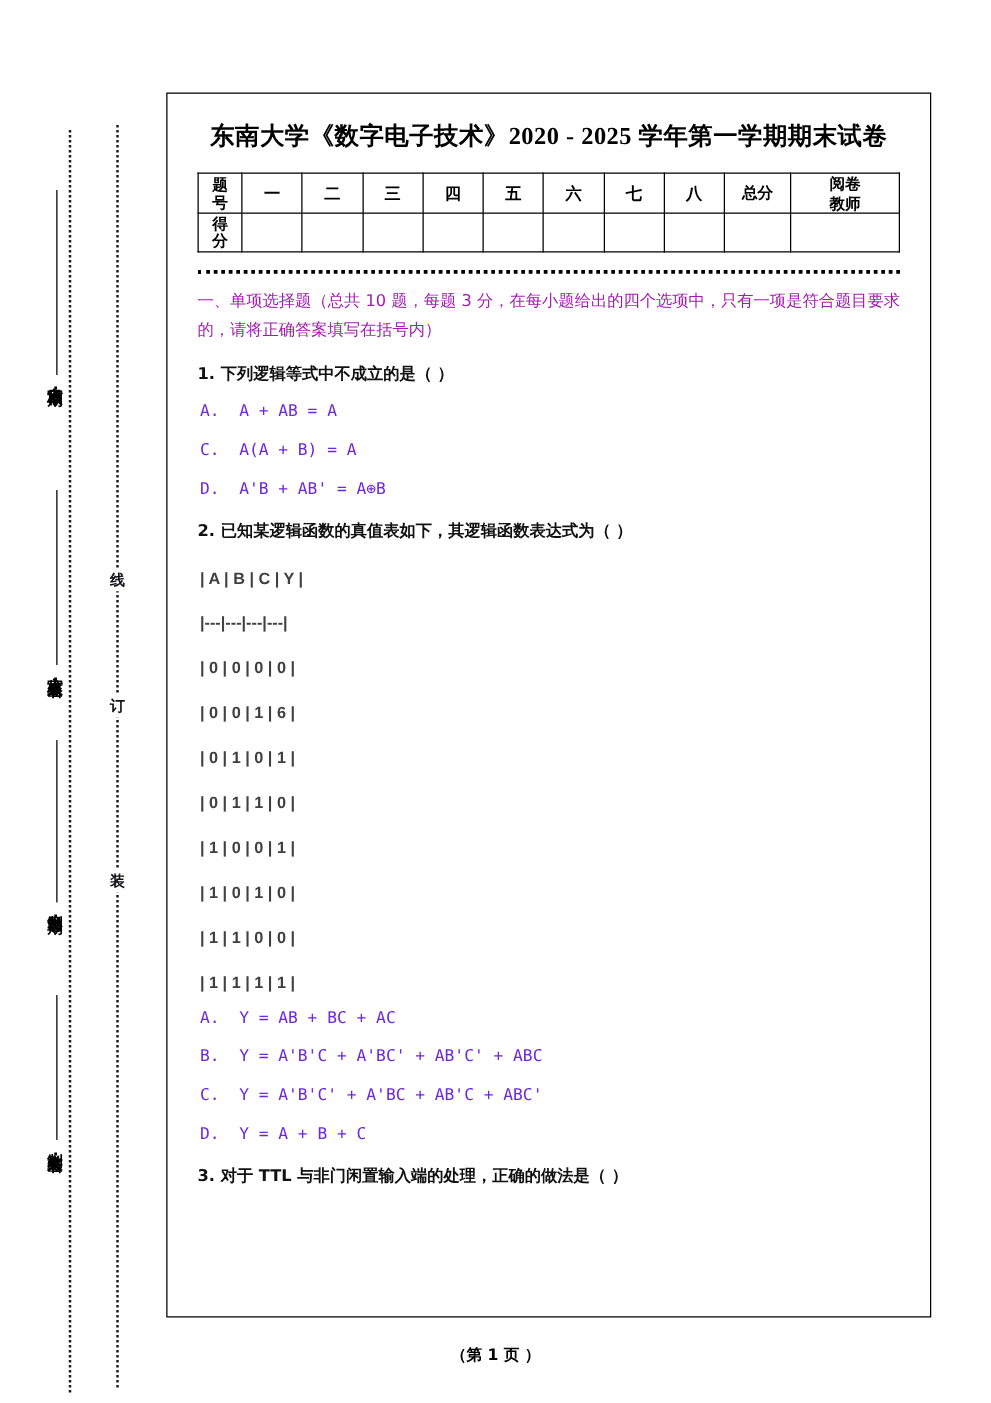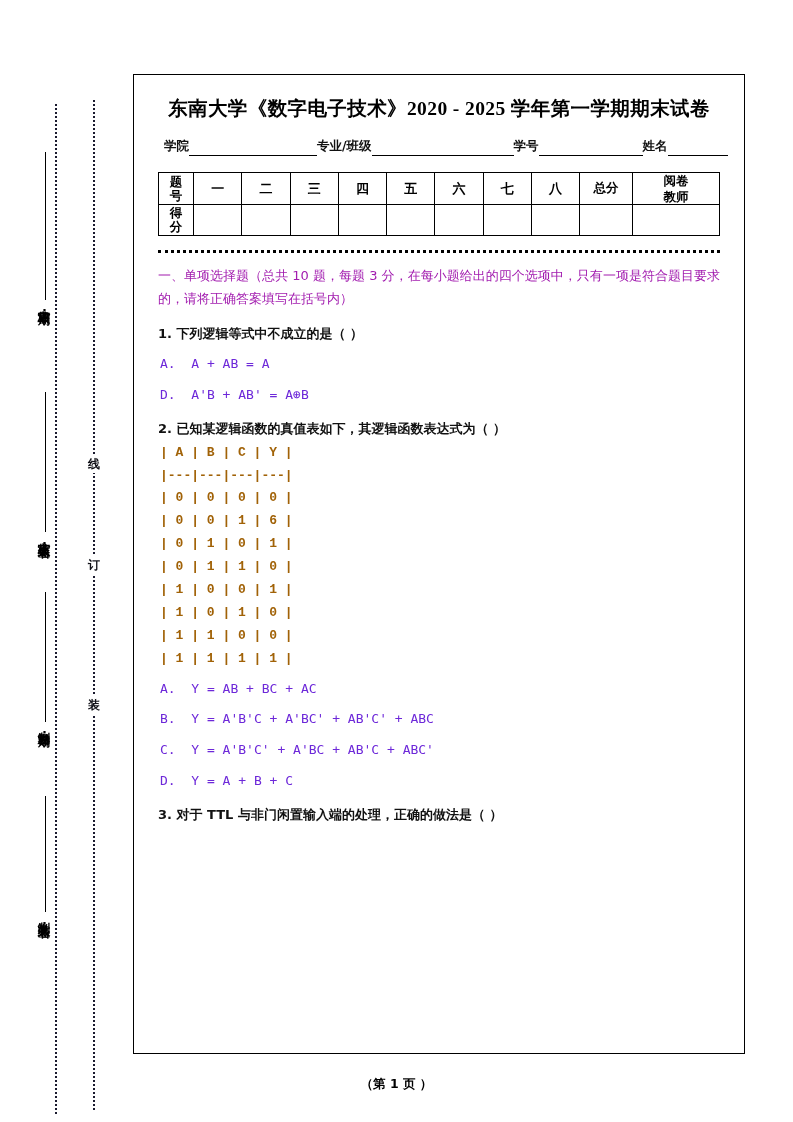--- a/index.html
+++ b/index.html
@@ -173,25 +173,25 @@
     font-family: "DejaVu Sans Mono", "Liberation Mono", monospace;
     font-size: 13px;
     font-weight: 400;
     color: #6d28d9;
     margin: 12px 0 0 2px;
     line-height: 1.45;
     white-space: pre;
   }
 
   .tt-row {
-    font-family: Liberation Mono, monospace;
-    font-size: 13px;
-    font-weight: 700;
-    color: #a16207;
-    margin: 6px 0 0 2px;
+    font-family: Liberation Sans, sans-serif;
+    font-size: 13px;
+    font-weight: 700;
+    color: #404040;
+    margin: 19px 0 0 2px;
     line-height: 1.3;
     white-space: pre;
   }
 
   .footer-page {
     position: absolute;
     left: 0;
     top: 1076px;
     width: 793px;
     text-align: center;
@@ -223,30 +223,20 @@
   <div class="vlabel" style="top:722px;">制卷日期:</div>
 
   <div class="vrule" style="top:796px; height:116px;"></div>
   <div class="vlabel" style="top:912px;">制卷人签名:</div>
 </div>
 
 <div class="exam-box">
 
   <div class="paper-title">东南大学《数字电子技术》2020 - 2025  学年第一学期期末试卷</div>
 
-  <div class="info-line">
-    <span class="info-label">学院</span>
-    <span class="info-blank blank-college"></span>
-    <span class="info-label">专业/班级</span>
-    <span class="info-blank blank-major"></span>
-    <span class="info-label">学号</span>
-    <span class="info-blank blank-sid"></span>
-    <span class="info-label">姓名</span>
-    <span class="info-blank blank-name"></span>
-  </div>
 
   <table class="score-table">
     <tbody>
       <tr>
         <td class="head-cell">
           <span class="stack"></span>
           <span class="stack">题</span>
           <span class="stack">号</span>
         </td>
         <td>一</td>
@@ -283,20 +273,21 @@
   </table>
 
   <div class="dotted-sep"></div>
 
   <div class="content">
 
     <div class="section-head">一、单项选择题（总共 10 题，每题 3 分，在每小题给出的四个选项中，只有一项是符合题目要求的，请将正确答案填写在括号内）</div>
 
     <div class="q-stem">1. 下列逻辑等式中不成立的是（  ）</div>
     <div class="opt">A.  A + AB = A</div>
+    <div class="opt">C.  A(A + B) = A</div>
     <div class="opt">D.  A'B + AB' = A⊕B</div>
 
     <div class="q-stem">2. 已知某逻辑函数的真值表如下，其逻辑函数表达式为（  ）</div>
 
     <div class="tt-row">| A | B | C | Y |</div>
     <div class="tt-row">|---|---|---|---|</div>
     <div class="tt-row">| 0 | 0 | 0 | 0 |</div>
     <div class="tt-row">| 0 | 0 | 1 | 6 |</div>
     <div class="tt-row">| 0 | 1 | 0 | 1 |</div>
     <div class="tt-row">| 0 | 1 | 1 | 0 |</div>

